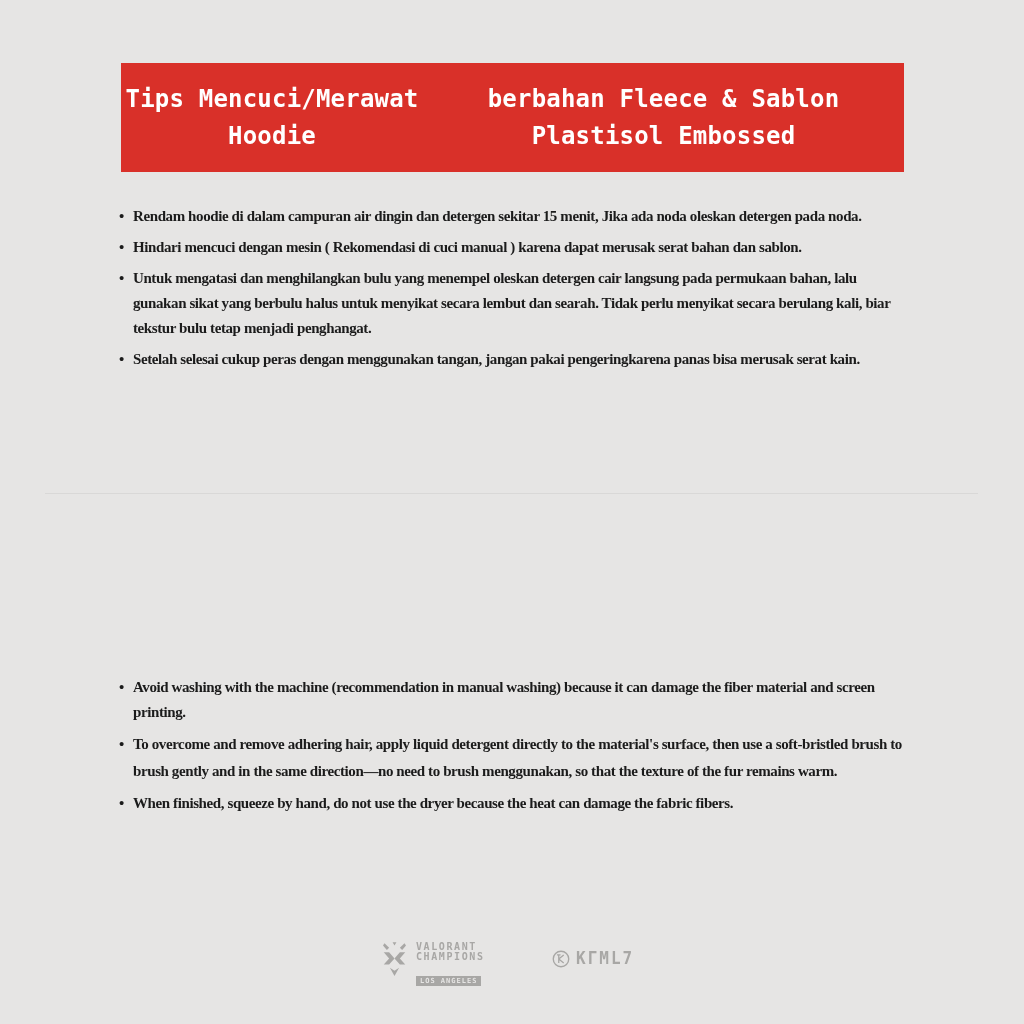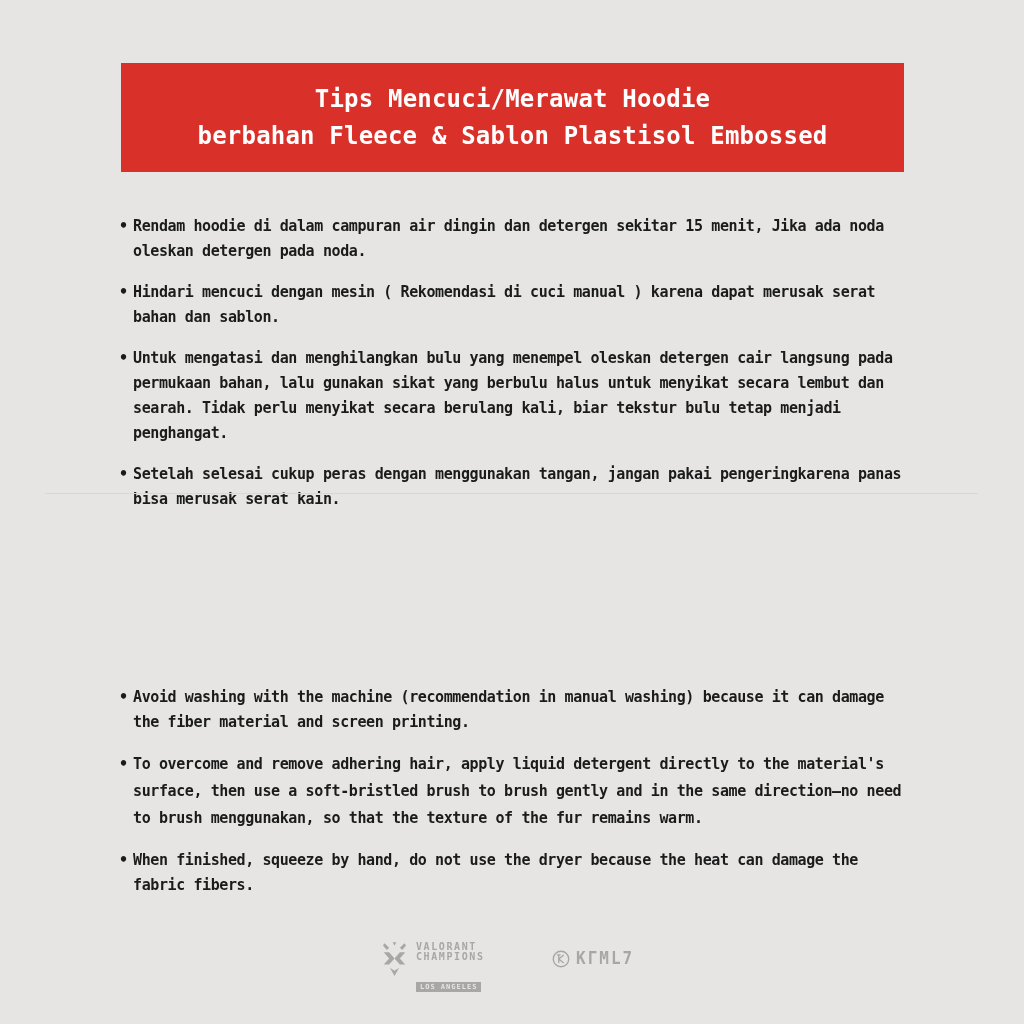--- a/index.html
+++ b/index.html
@@ -5,49 +5,49 @@
   html,body { margin:0; padding:0; }
   .page {
     position:relative; width:1024px; height:1024px;
     background:var(--background,#e6e5e4);
     font-family:"DejaVu Sans Mono", monospace;
     overflow:hidden;
   }
   .banner {
     position:absolute; left:121px; width:783px;
     background:var(--accent,#d93029); color:#ffffff;
-    display:flex; flex-direction:column; justify-content:center; align-items:center;
+    display:flex; flex-direction:row; justify-content:center; align-items:center;
     text-align:center; font-weight:bold; font-size:24px; line-height:37px;
     letter-spacing:0.2px;
   }
   .banner-1 { top:63px; height:109px; }
   .banner-2 { top:534px; height:108px; }
   .bullets {
     position:absolute; left:119px; width:789px; margin:0; padding:0; list-style:none;
     font-size:15px; line-height:25px; letter-spacing:-0.4px;
     color:var(--text,#1b1b1b); font-weight:bold;
   }
   .bullets-1 { top:198px; }
   .bullets-2 { top:669px; }
-  .bullets li { position:relative; padding-left:14px; margin:16px 0 1px 0; }
+  .bullets li { position:relative; padding-left:14px; margin:6px 0 1px 0;font-family:Liberation Serif, serif; }
   .bullets li::before { content:"\2022"; position:absolute; left:0; top:0; }
   .bullets-2 li.loose { line-height:27px; }
   .divider {
     position:absolute; left:45px; top:493px; width:933px; height:1px;
     background:#d9d8d7;
   }
   
   .footer-valorant {
     position:absolute; left:383px; top:942px;
     display:flex; gap:10px; align-items:flex-start;
     color:var(--logo_gray,#a8a7a5);
   }
   .vc-text { font-size:10px; line-height:10px; font-weight:bold; letter-spacing:1.6px; }
   .vc-badge {
-    display:inline-block; margin-top:20px;
+    display:inline-block; margin-top:14px;
     background:var(--logo_gray,#a8a7a5); color:var(--background,#e6e5e4);
     font-size:7px; line-height:8px; padding:1px 4px; letter-spacing:1px; font-weight:bold;
   }
   .footer-krml {
     position:absolute; left:552px; top:949px;
     display:flex; gap:6px; align-items:flex-end;
     color:var(--logo_gray,#a8a7a5);
   }
   .krml-text { font-size:16px; font-weight:bold; letter-spacing:2px; transform:scaleY(1.05); }
 </style>

